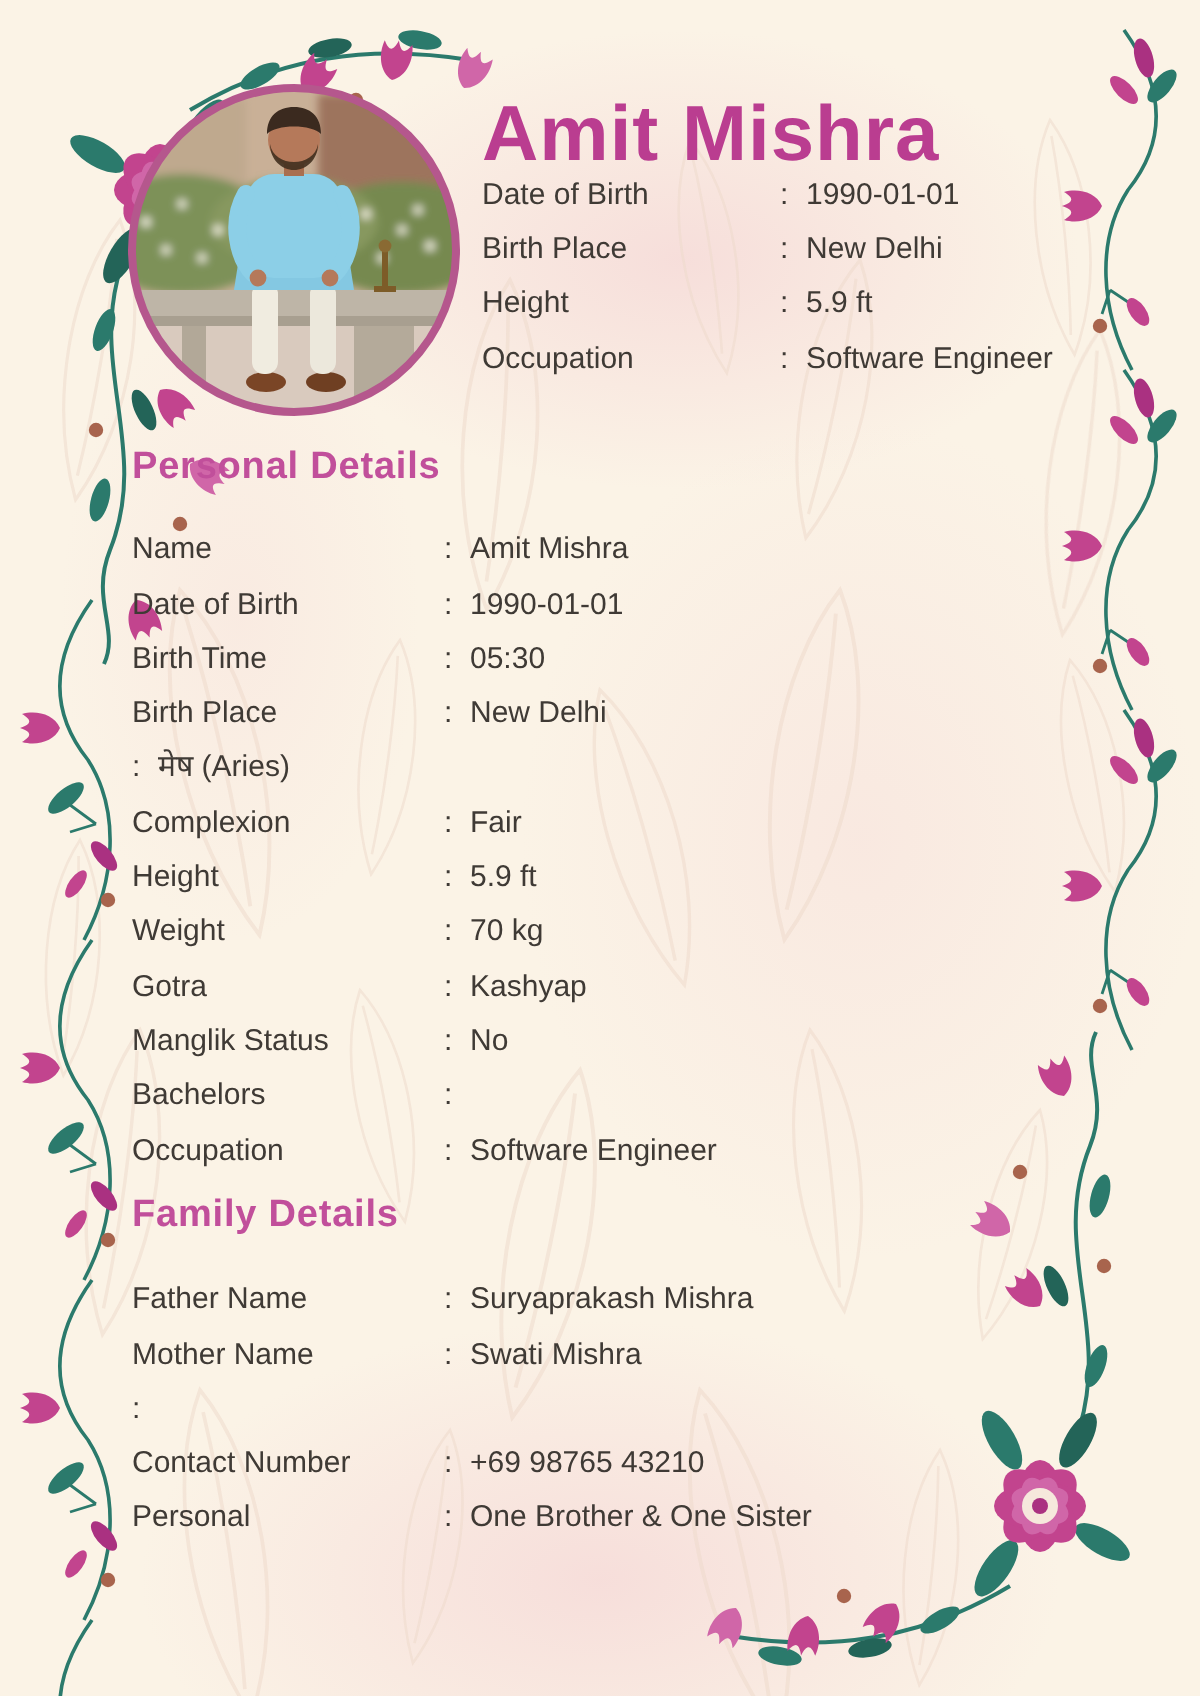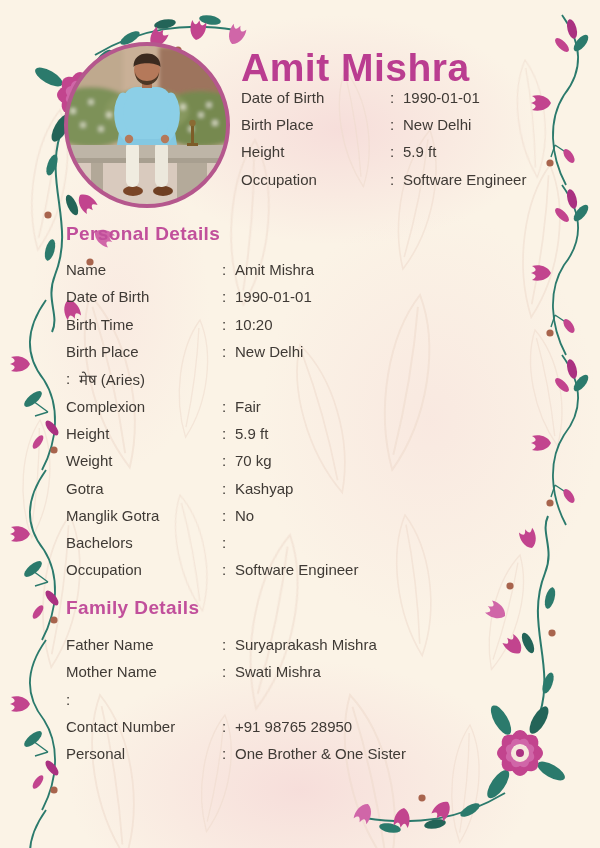--- a/index.html
+++ b/index.html
@@ -19,21 +19,21 @@
   .hdr-rows .val{flex:1;}
 
   .section-title{position:absolute;left:66px;font-size:19px;font-weight:700;color:#c14f9b;
     letter-spacing:.4px;line-height:1;}
   .st-personal{top:224px;}
   .st-family{top:598px;}
 
   .rows{position:absolute;left:66px;width:478px;}
   .rows-personal{top:256px;}
   .rows-family{top:631px;}
-  .rows .row{display:flex;height:27.3px;align-items:center;font-size:15px;color:#3f3a35;}
+  .rows .row{display:flex;height:27.3px;align-items:flex-end;font-size:15px;color:#3f3a35;}
   .rows .lbl{flex:0 0 156px;}
   .rows .sep{flex:0 0 13px;}
   .rows .val{flex:1;}
   .val{font-family:"Liberation Sans","DejaVu Sans",sans-serif;}
 </style>
 </head>
 <body>
 
 <div class="page">
 
@@ -261,21 +261,21 @@
         <span class="val">Amit Mishra</span>
       </div>
       <div class="row">
         <span class="lbl">Date of Birth</span>
         <span class="sep">:</span>
         <span class="val">1990-01-01</span>
       </div>
       <div class="row">
         <span class="lbl">Birth Time</span>
         <span class="sep">:</span>
-        <span class="val">10:20</span>
+        <span class="val">05:30</span>
       </div>
       <div class="row">
         <span class="lbl">Birth Place</span>
         <span class="sep">:</span>
         <span class="val">New Delhi</span>
       </div>
       <div class="row">
         <span class="sep">:</span>
         <span class="val">मेष (Aries)</span>
       </div>
@@ -293,21 +293,21 @@
         <span class="lbl">Weight</span>
         <span class="sep">:</span>
         <span class="val">70 kg</span>
       </div>
       <div class="row">
         <span class="lbl">Gotra</span>
         <span class="sep">:</span>
         <span class="val">Kashyap</span>
       </div>
       <div class="row">
-        <span class="lbl">Manglik Gotra</span>
+        <span class="lbl">Manglik Status</span>
         <span class="sep">:</span>
         <span class="val">No</span>
       </div>
       <div class="row">
         <span class="lbl">Bachelors</span>
         <span class="sep">:</span>
       </div>
       <div class="row">
         <span class="lbl">Occupation</span>
         <span class="sep">:</span>
@@ -326,21 +326,21 @@
         <span class="lbl">Mother Name</span>
         <span class="sep">:</span>
         <span class="val">Swati Mishra</span>
       </div>
       <div class="row">
         <span class="sep">:</span>
       </div>
       <div class="row">
         <span class="lbl">Contact Number</span>
         <span class="sep">:</span>
-        <span class="val">+91 98765 28950</span>
+        <span class="val">+69 98765 43210</span>
       </div>
       <div class="row">
         <span class="lbl">Personal</span>
         <span class="sep">:</span>
         <span class="val">One Brother &amp; One Sister</span>
       </div>
     </div>
 
   </div>
 </div>

